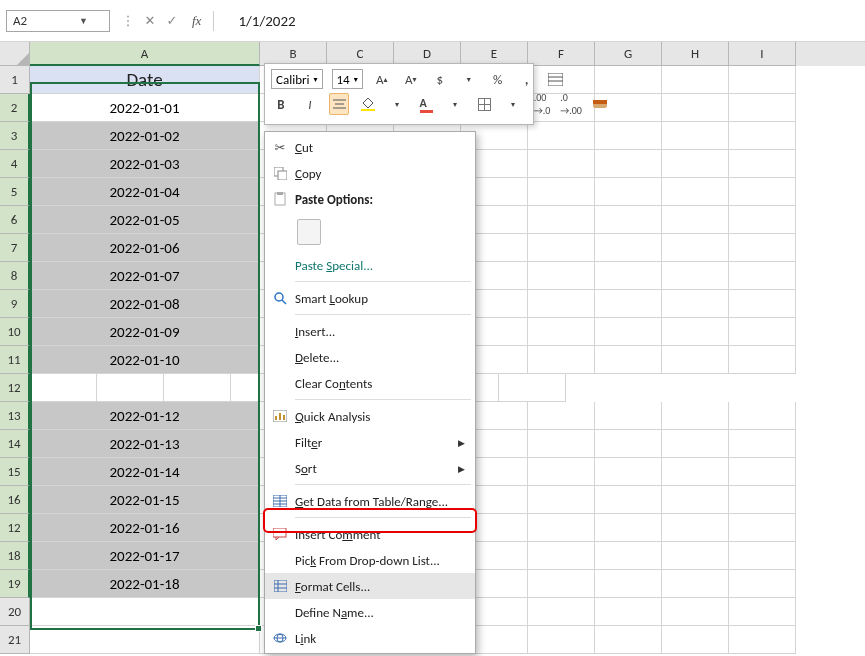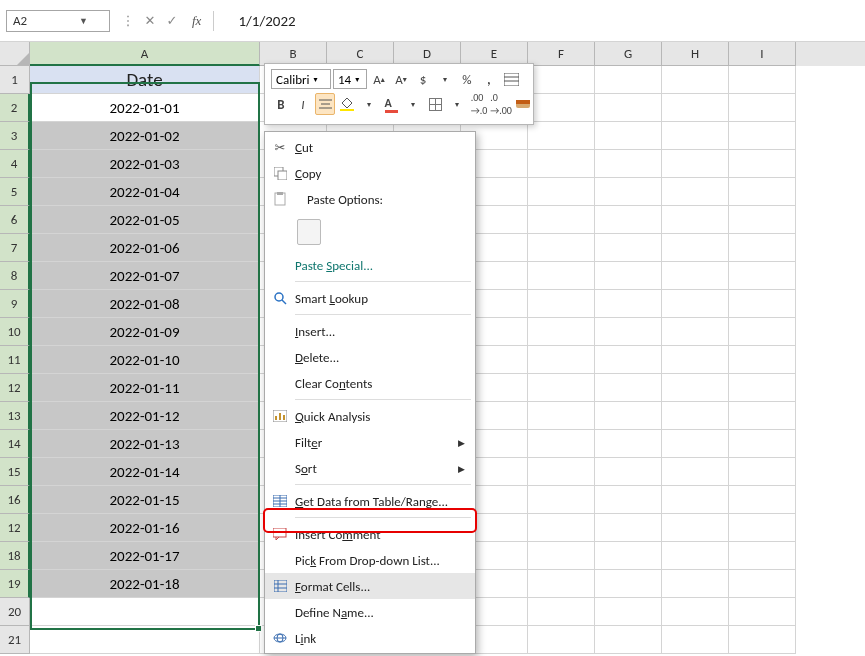--- a/index.html
+++ b/index.html
@@ -34,41 +34,41 @@
   .cell.hdrcell { font-size: 19px; color: #222; }
   .cell.headerbg { background: #d9e1f2; }
   .cell.act { background: #fff; }
 
   
   .selrect { position: absolute; left: 30px; top: 82px; width: 230px; height: 548px; border: 2px solid #217346; pointer-events: none; }
   .fillhandle { position: absolute; bottom: -4px; right: -4px; width: 7px; height: 7px; background: #217346; border: 1px solid #fff; }
 
   
   .minibar { position: absolute; left: 264px; top: 63px; width: 270px; height: 62px; background: #fff; border: 1px solid #b6b6b6; box-shadow: 2px 2px 6px rgba(0,0,0,.2); padding: 4px 6px; display:flex; flex-direction:column; gap:3px; }
-  .mrow { display: flex; align-items: center; gap: 2px; }
+  .mrow { display: flex; align-items: center; gap: 9px; }
   .mrow .sel { border: 1px solid #a6a6a6; height: 20px; font-size: 13px; padding: 0 4px; display: flex; align-items: center; background: #fff; }
   .mbtn { height: 22px; min-width: 20px; display: flex; align-items: center; justify-content: center; color: #444; font-size: 13px; padding:0 2px; border-radius:2px; }
   .mbtn.press { background: #fde5c2; border:1px solid #eab56b; }
   .fontcolor-under { height:3px; width:13px; background:#e74c3c; display:block; }
   .bordergrid{display:inline-block;width:13px;height:13px;border:1px solid #777;position:relative;}
   .bordergrid:before,.bordergrid:after{content:"";position:absolute;background:#777;}
   .bordergrid:before{left:50%;top:0;bottom:0;width:1px;}
   .bordergrid:after{top:50%;left:0;right:0;height:1px;}
   .paint{display:inline-flex;flex-direction:column;align-items:center;}
   .paint .brush{width:14px;height:8px;background:#d7a86e;border-radius:0 0 2px 2px;border-top:4px solid #c35d15;}
 
   
   .ctx { position: absolute; left: 264px; top: 131px; width: 212px; background: #fff; border: 1px solid #aaa; box-shadow: 2px 3px 8px rgba(0,0,0,.3); padding: 2px 0; }
   .ctx .item { display: flex; align-items: center; height: 26px; font-size: 13px; color: #222; padding-right: 10px; }
   .ctx .item.dis { color: #0f766e; }
   .ctx .ico { width: 30px; display: flex; align-items: center; justify-content: center; color: #555; }
   .ctx .lbl { flex: 1; }
   .ctx .arw { font-size: 9px; color: #333; }
   .ctx .sep { height: 1px; background: #ddd; margin: 3px 4px 3px 30px; }
-  .ctx .item.bold { font-weight: 400; gap: 12px; }
+  .ctx .item.bold { font-weight: 700; }
   .ctx .hover { background: #e6e6e6; }
   .ctx .opts{height:40px;}
   .ctx .pasteico{width:24px;height:26px;border:1px solid #bbb;margin-left:2px;background:#f4f4f4;border-radius:2px;}
 
   
   .redbox { position: absolute; left: 263px; top: 508px; width: 214px; height: 25px; border: 2px solid #e70000; border-radius: 5px; pointer-events: none; }
 
   .ud{display:inline-block;}
   .u{text-decoration:underline;}
 </style>
@@ -239,21 +239,20 @@
         <div class="cell other"></div>
         <div class="cell other"></div>
         <div class="cell other"></div>
         <div class="cell other"></div>
         <div class="cell other"></div>
         <div class="cell other"></div>
         <div class="cell other"></div>
       </div>
     <div class="row">
         <div class="rhdr sel">12</div>
-        <div class="cell colA selbg">2022-01-11</div>
         <div class="cell other"></div>
         <div class="cell other"></div>
         <div class="cell other"></div>
         <div class="cell other"></div>
         <div class="cell other"></div>
         <div class="cell other"></div>
         <div class="cell other"></div>
         <div class="cell other"></div>
       </div>
     <div class="row">

